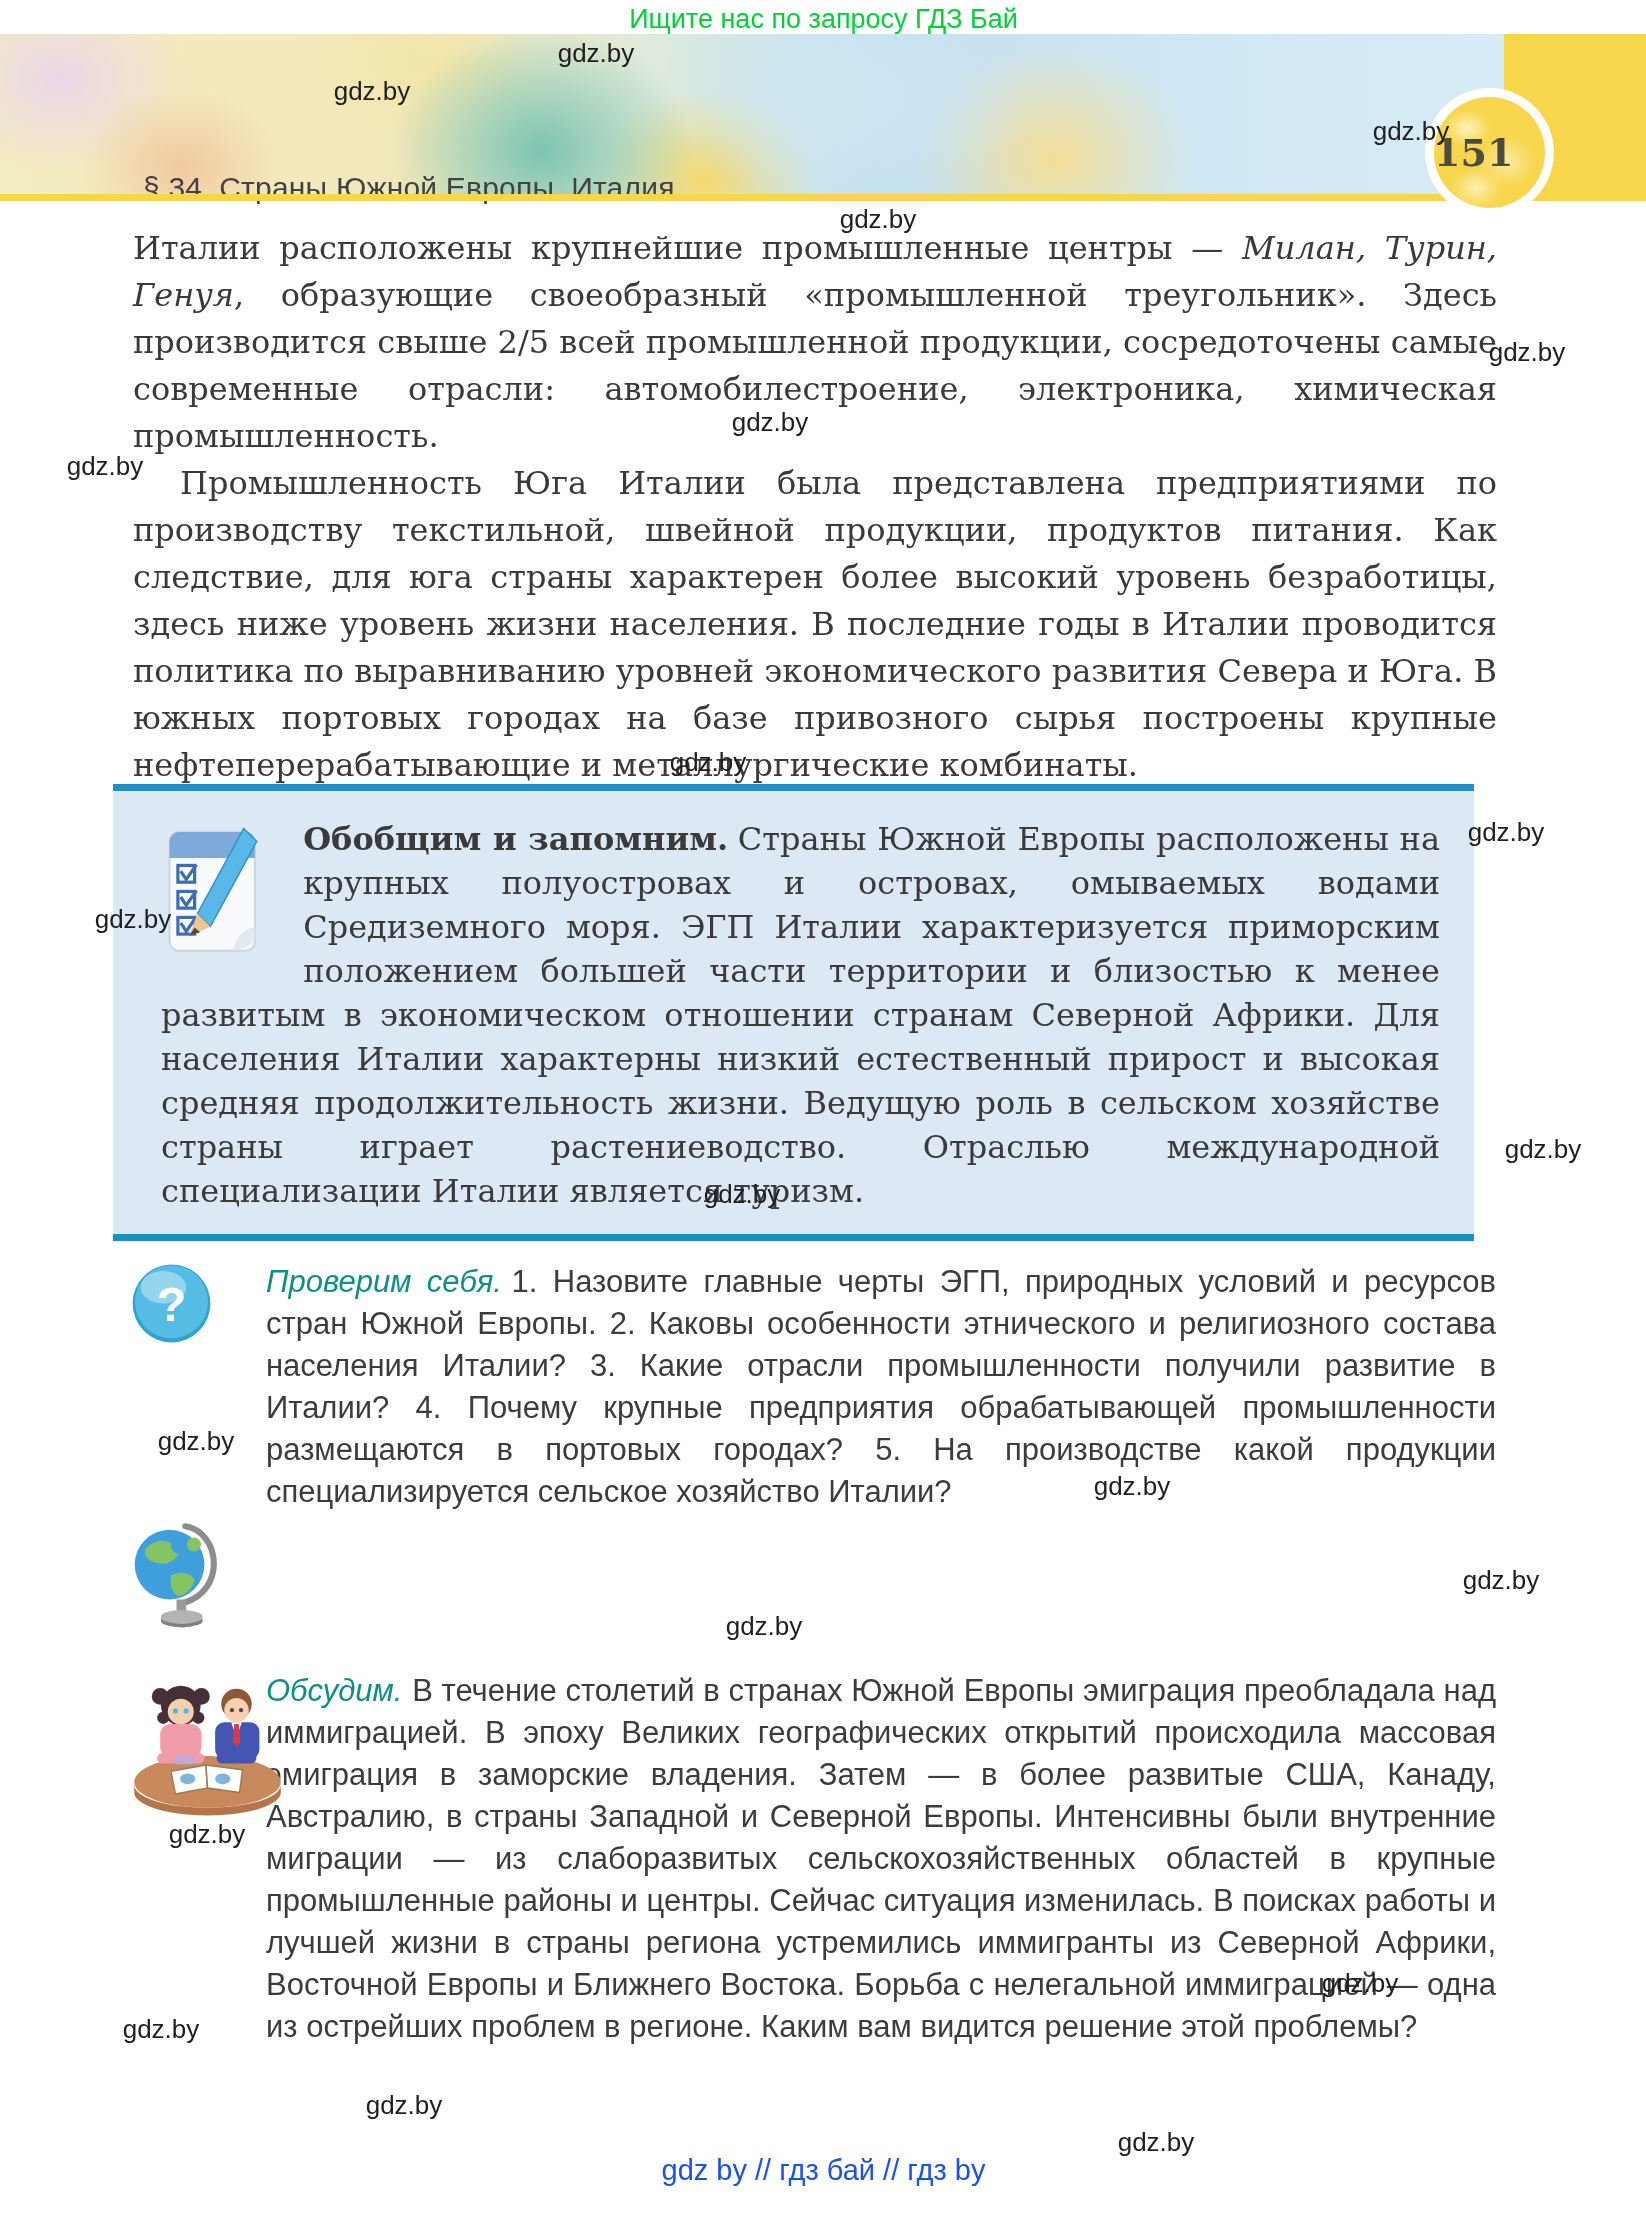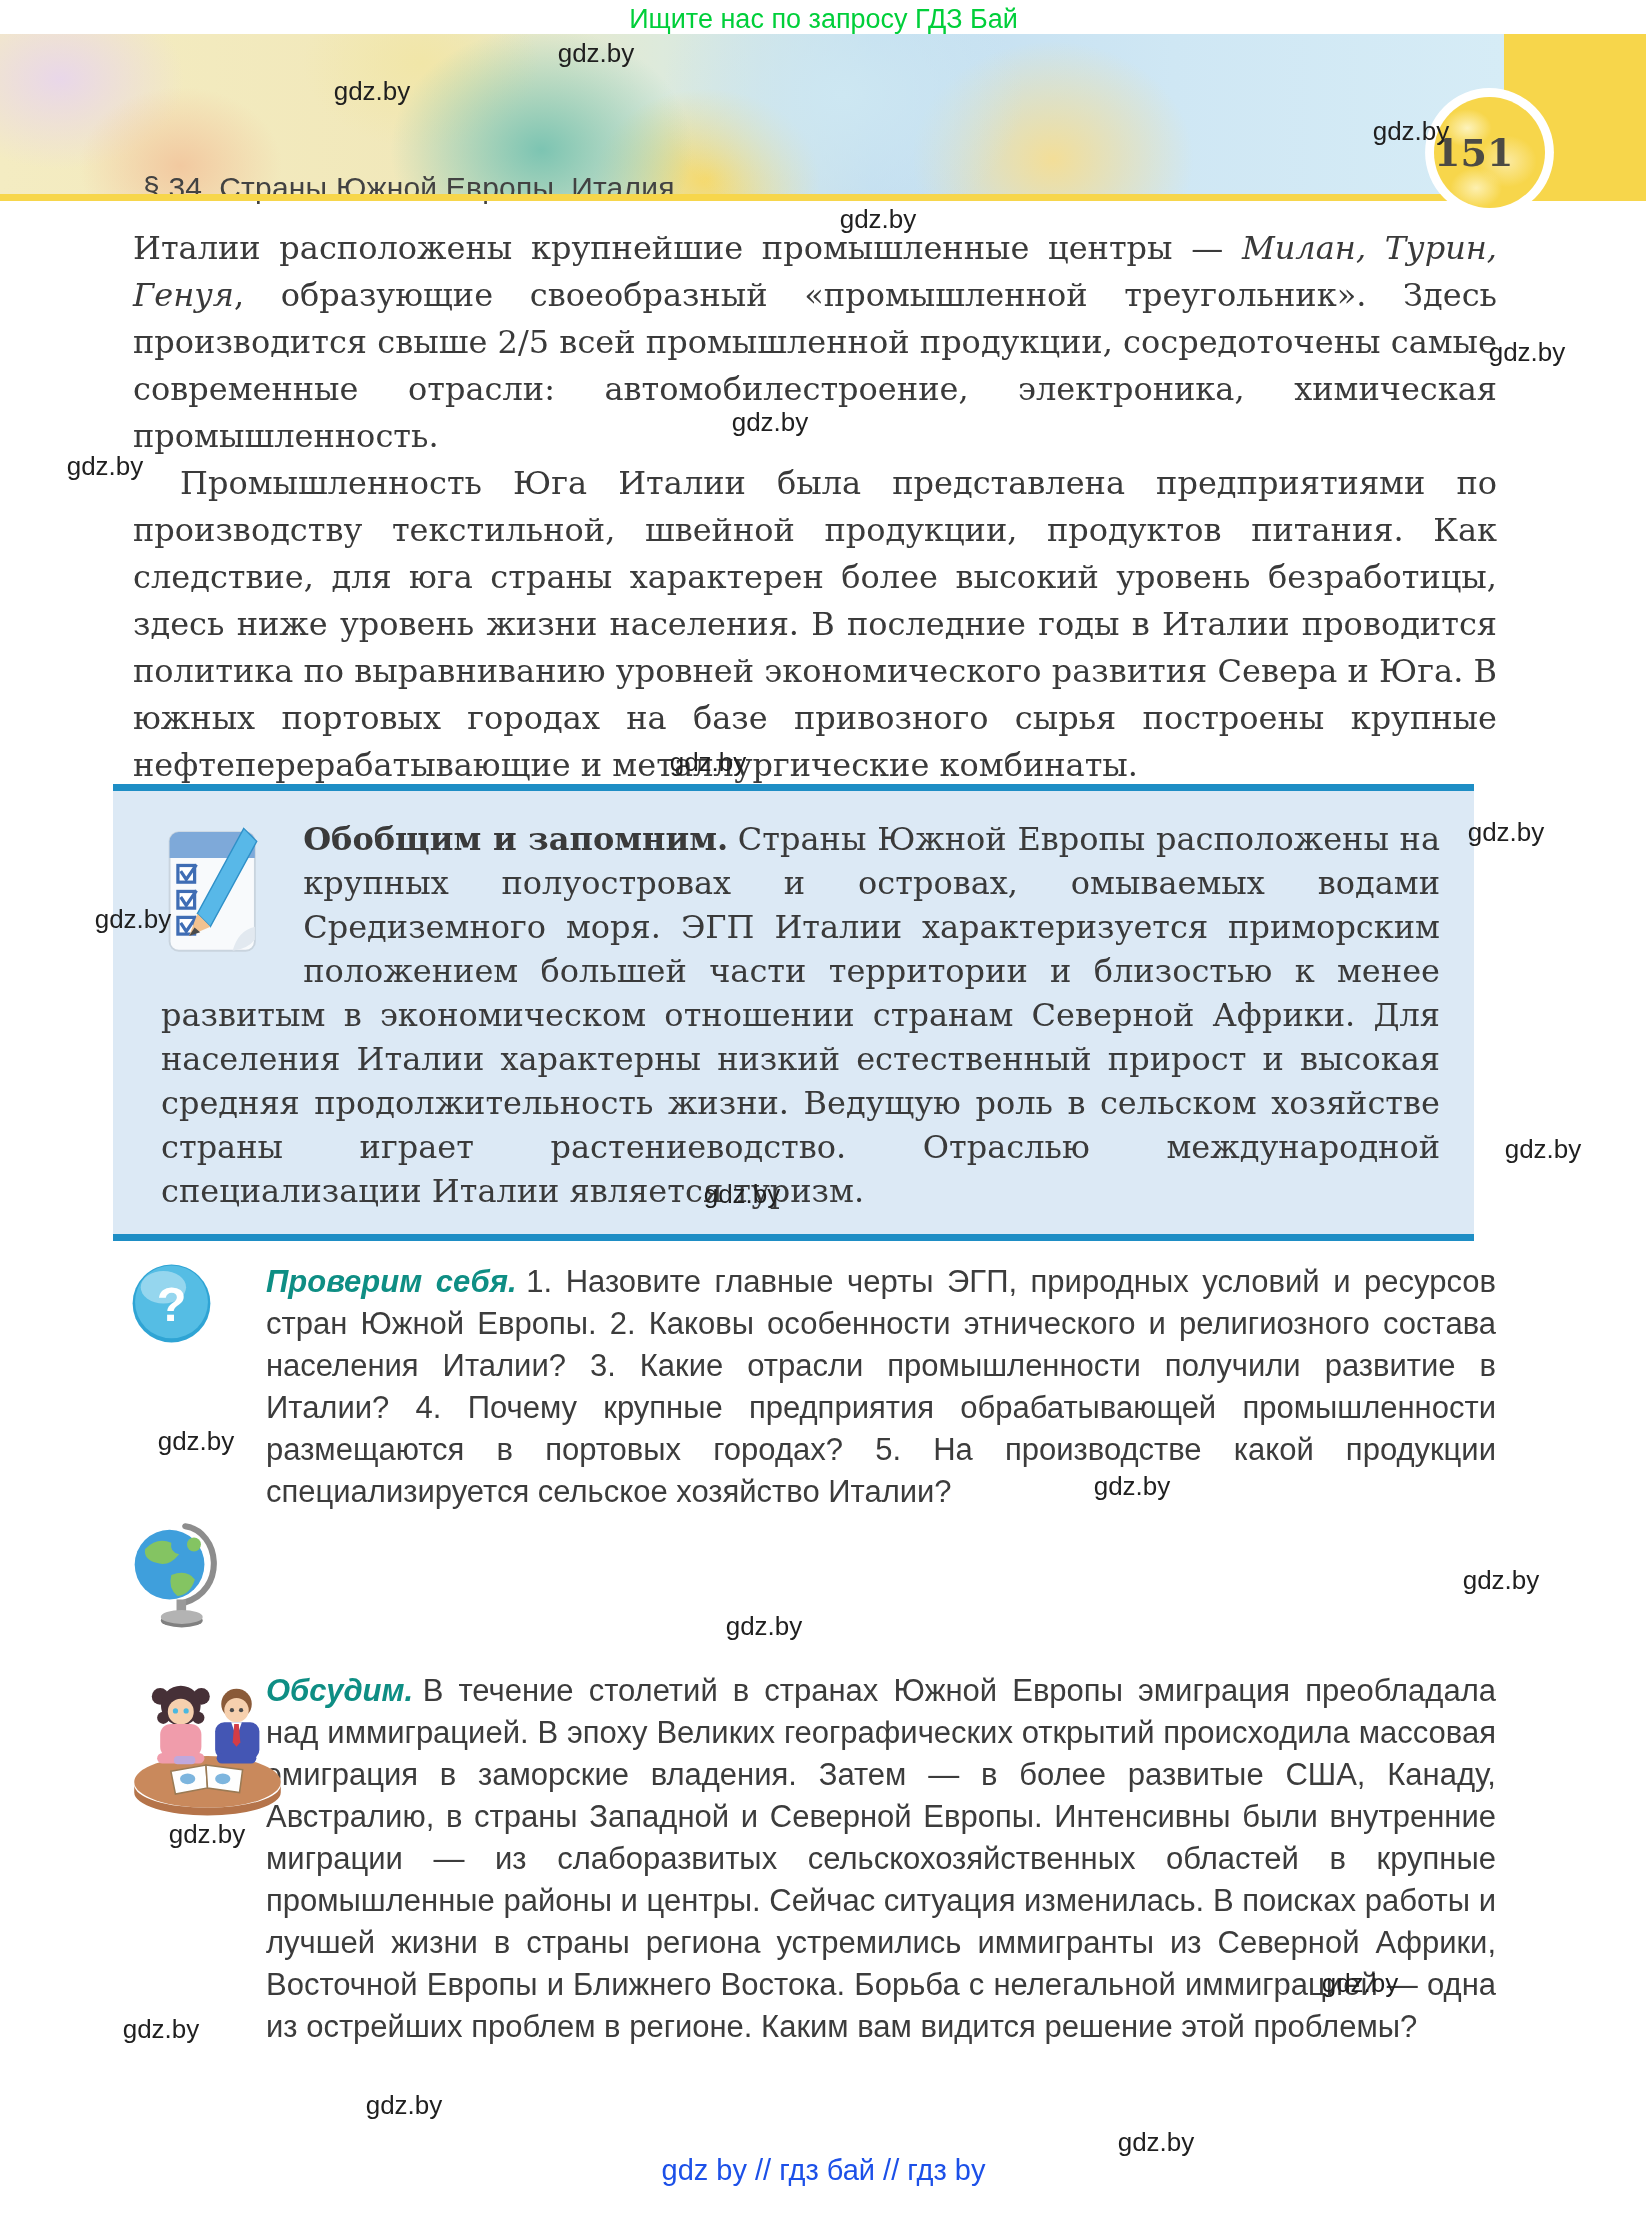--- a/index.html
+++ b/index.html
@@ -52,21 +52,21 @@
   .box-text{margin:0;font:400 32px/44px "DejaVu Serif","Liberation Serif",serif;
             color:#3a3a3a;text-align:justify;}
   .box-label{font-weight:700;margin-right:9.7px;}
   .notepad-icon{float:left;width:102px;height:150px;margin:4.8px 37px 4.8px 3.2px;}
 
   
   .task{position:absolute;left:113px;width:1383px;}
   .task-icon{position:absolute;left:17.7px;top:1.6px;}
   .task-text{margin:0 0 0 153px;width:1230px;
              font:400 31px/42px "Liberation Sans",sans-serif;color:#3c3c3c;text-align:justify;}
-  .task-label{font-style:italic;font-weight:700;color:#0e8e84;margin-right:9.7px;}
+  .task-label{font-style:italic;font-weight:400;color:#0e8e84;margin-right:9.7px;}
   #task-check{top:1261px;}
   #task-theory{top:1519px;}
   #task-discuss{top:1670px;}
 
   
   .copyright{position:absolute;top:2065px;left:0;width:100%;text-align:center;
              font:400 42px/48px "Liberation Sans",sans-serif;color:#f9adbf;}
   .footer-links{position:absolute;top:2153px;left:0;width:100%;text-align:center;
                 font:400 29px/35px "Liberation Sans",sans-serif;color:#1c50e8;}
 

